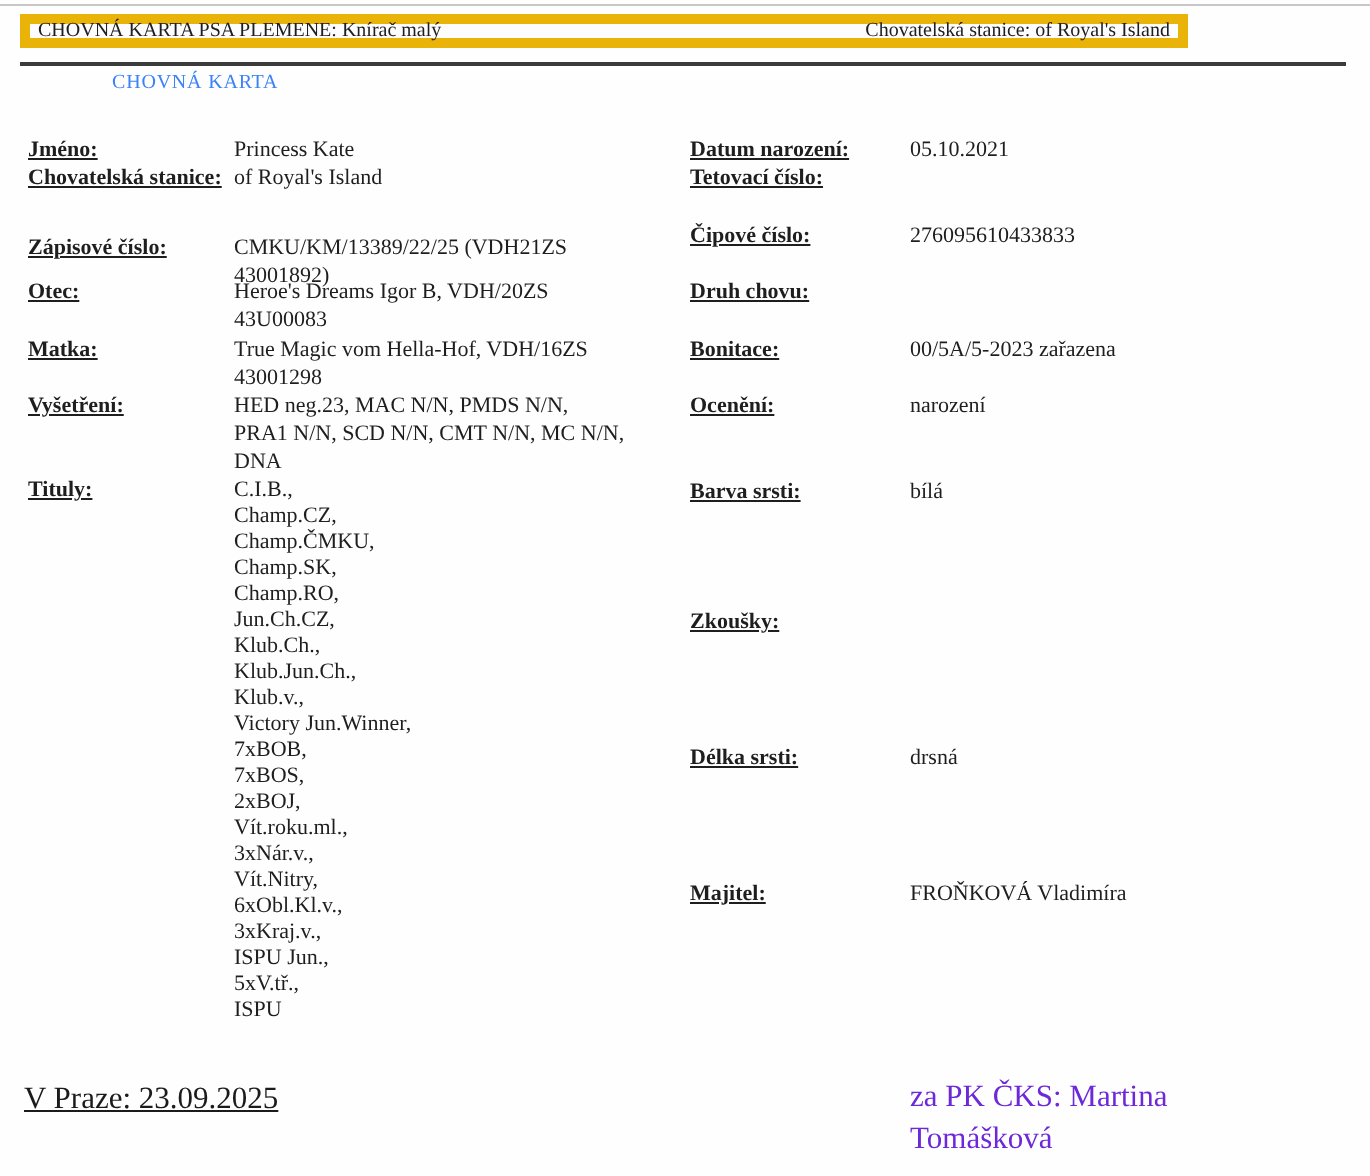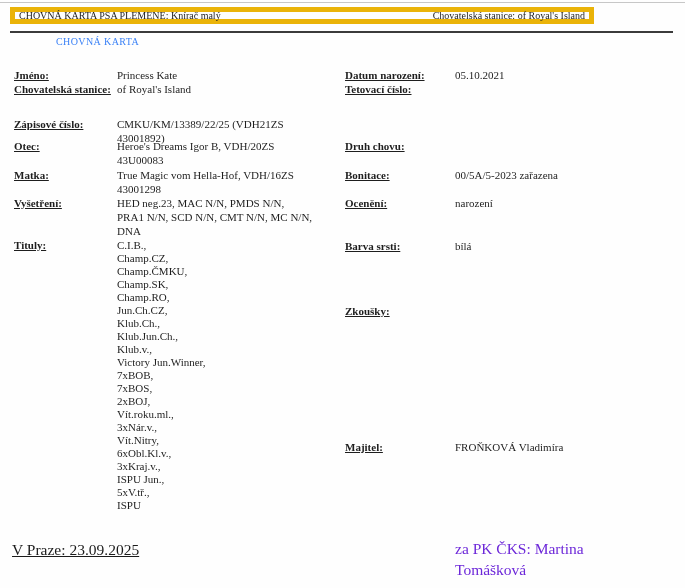--- a/index.html
+++ b/index.html
@@ -142,40 +142,48 @@
   </div>
 
   <div class="row right-col" style="top:68px">
     <span class="lbl">Datum narození:</span>
     <span class="val">05.10.2021</span>
   </div>
   <div class="row right-col" style="top:82px">
     <span class="lbl">Tetovací číslo:</span>
     <span class="val"></span>
   </div>
+  <div class="row right-col" style="top:111px">
+    <span class="lbl">Čipové číslo:</span>
+    <span class="val">276095610433833</span>
+  </div>
   <div class="row right-col" style="top:139px">
     <span class="lbl">Druh chovu:</span>
     <span class="val"></span>
   </div>
   <div class="row right-col" style="top:168px">
     <span class="lbl">Bonitace:</span>
     <span class="val">00/5A/5-2023 zařazena</span>
   </div>
   <div class="row right-col" style="top:196px">
     <span class="lbl">Ocenění:</span>
     <span class="val">narození</span>
   </div>
   <div class="row right-col" style="top:239px">
     <span class="lbl">Barva srsti:</span>
     <span class="val">bílá</span>
   </div>
   <div class="row right-col" style="top:304px">
     <span class="lbl">Zkoušky:</span>
     <span class="val"></span>
   </div>
+  <div class="row right-col" style="top:372px">
+    <span class="lbl">Délka srsti:</span>
+    <span class="val">drsná</span>
+  </div>
   <div class="row right-col" style="top:440px">
     <span class="lbl">Majitel:</span>
     <span class="val">FROŇKOVÁ Vladimíra</span>
   </div>
 
   <div class="footer-place">V Praze: 23.09.2025</div>
   <div class="footer-signature">za PK ČKS: Martina
 Tomášková</div>
 
 </div>

